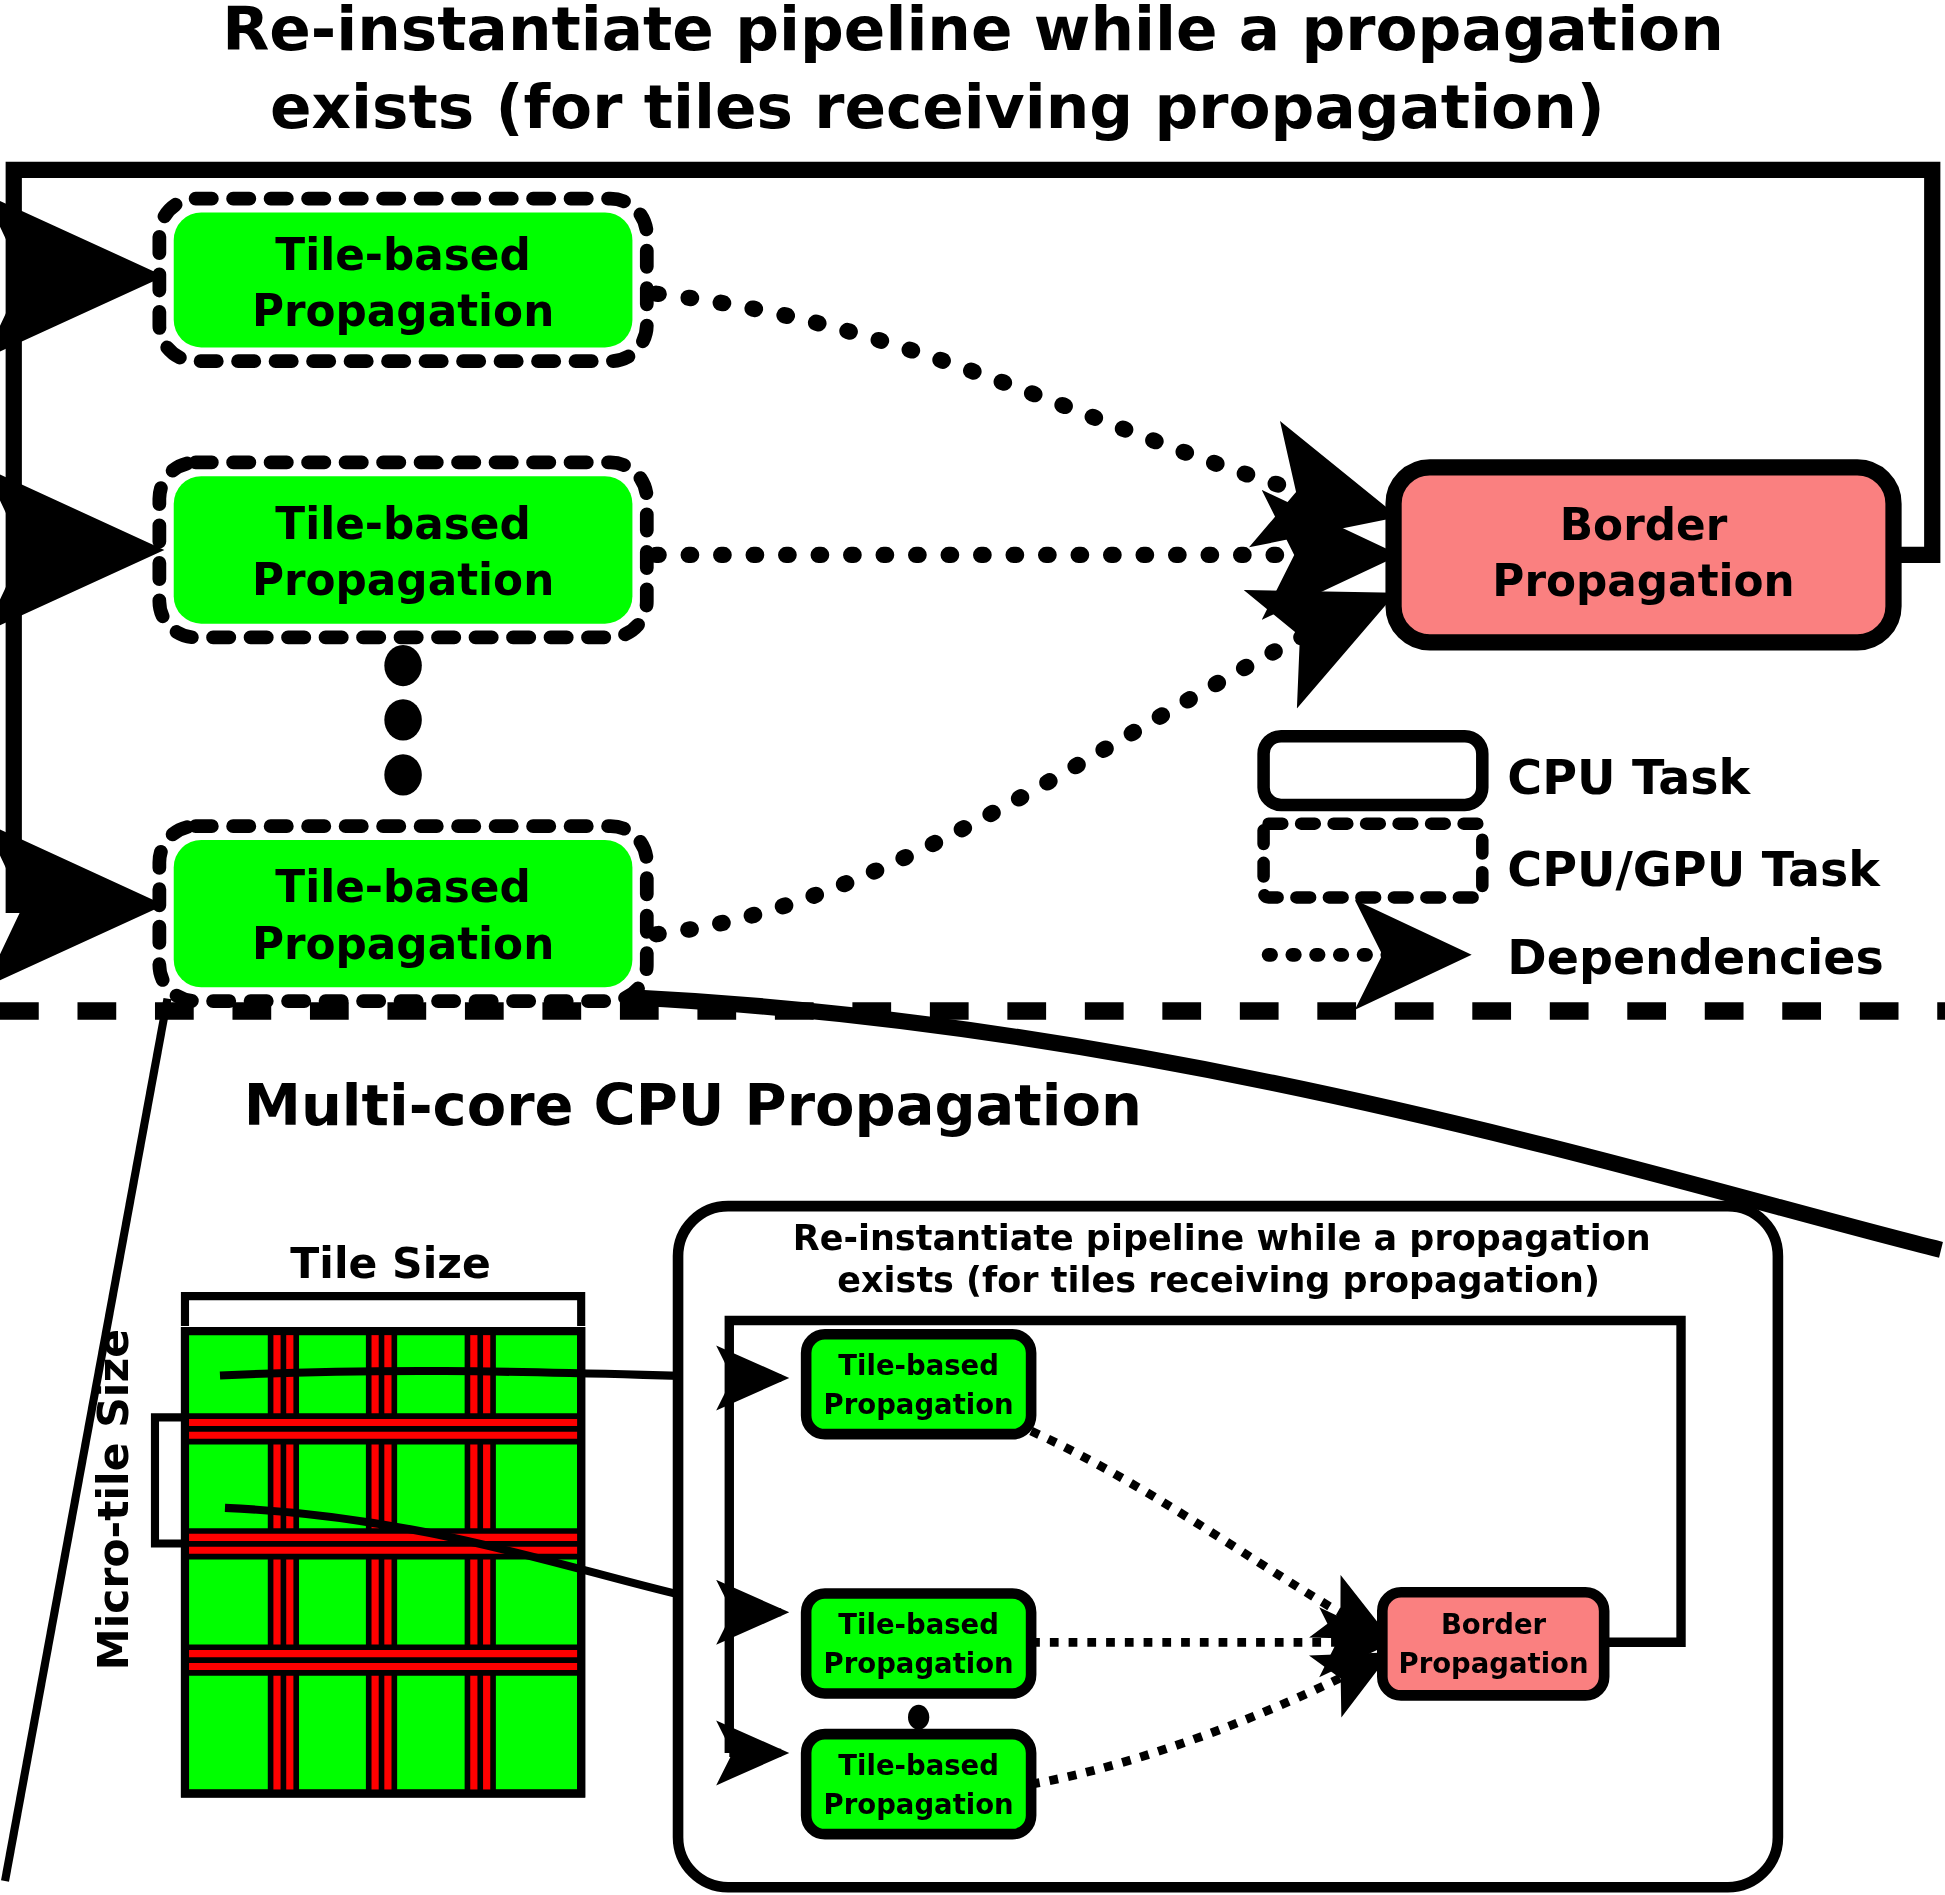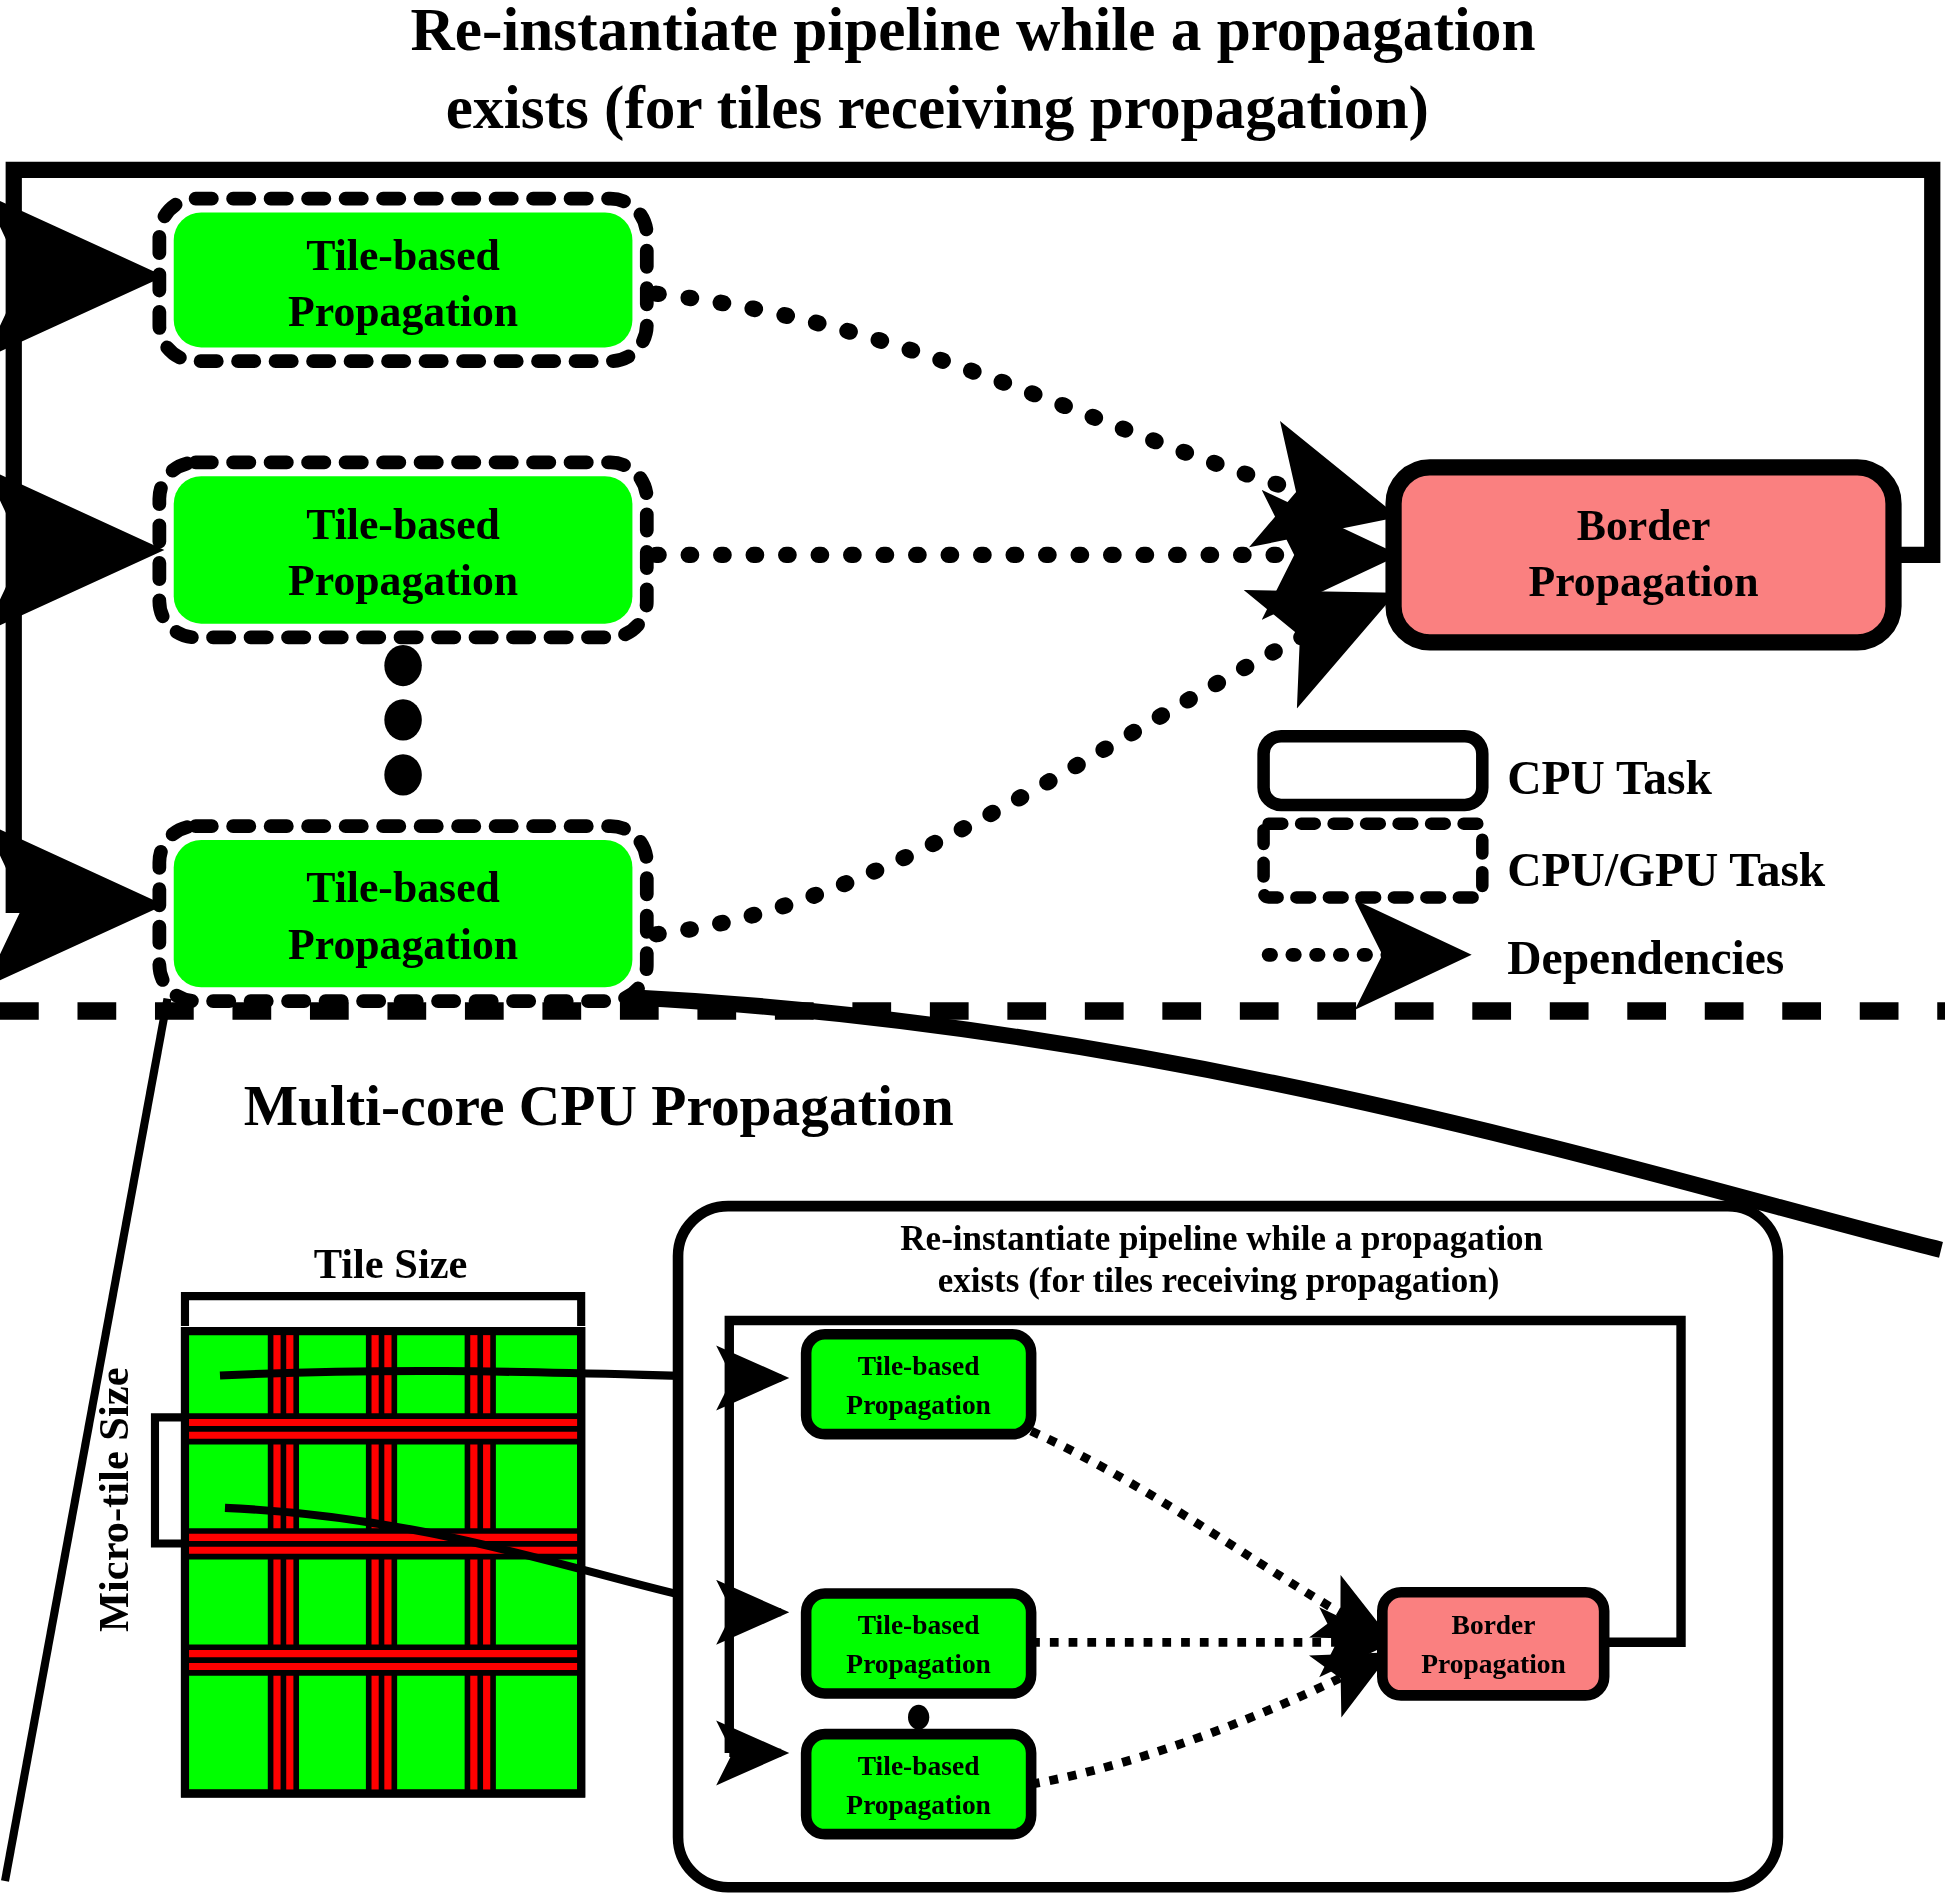--- a/index.html
+++ b/index.html
@@ -1,18 +1,18 @@
 <!DOCTYPE html>
 <html style="font-size:10px"><head>
 <meta charset="utf-8">
 <style>
   html,body{margin:0;padding:0;background:#ffffff;}
   body{width:1946px;height:1896px;overflow:hidden;
        font-family:"DejaVu Sans","Liberation Sans",sans-serif;}
-  #root{position:relative;width:1946px;height:1896px;background:#fff;font-family:Liberation Serif, serif;}
+  #root{position:relative;width:1946px;height:1896px;background:#fff;}
   svg{display:block;}
   .ttl{font-weight:bold;fill:#000;}
 </style>
 </head>
 <body>
 
 <div id="root">
 <svg width="1946" height="1896" viewBox="0 0 3114 3034" xmlns="http://www.w3.org/2000/svg">
 
   <defs>

